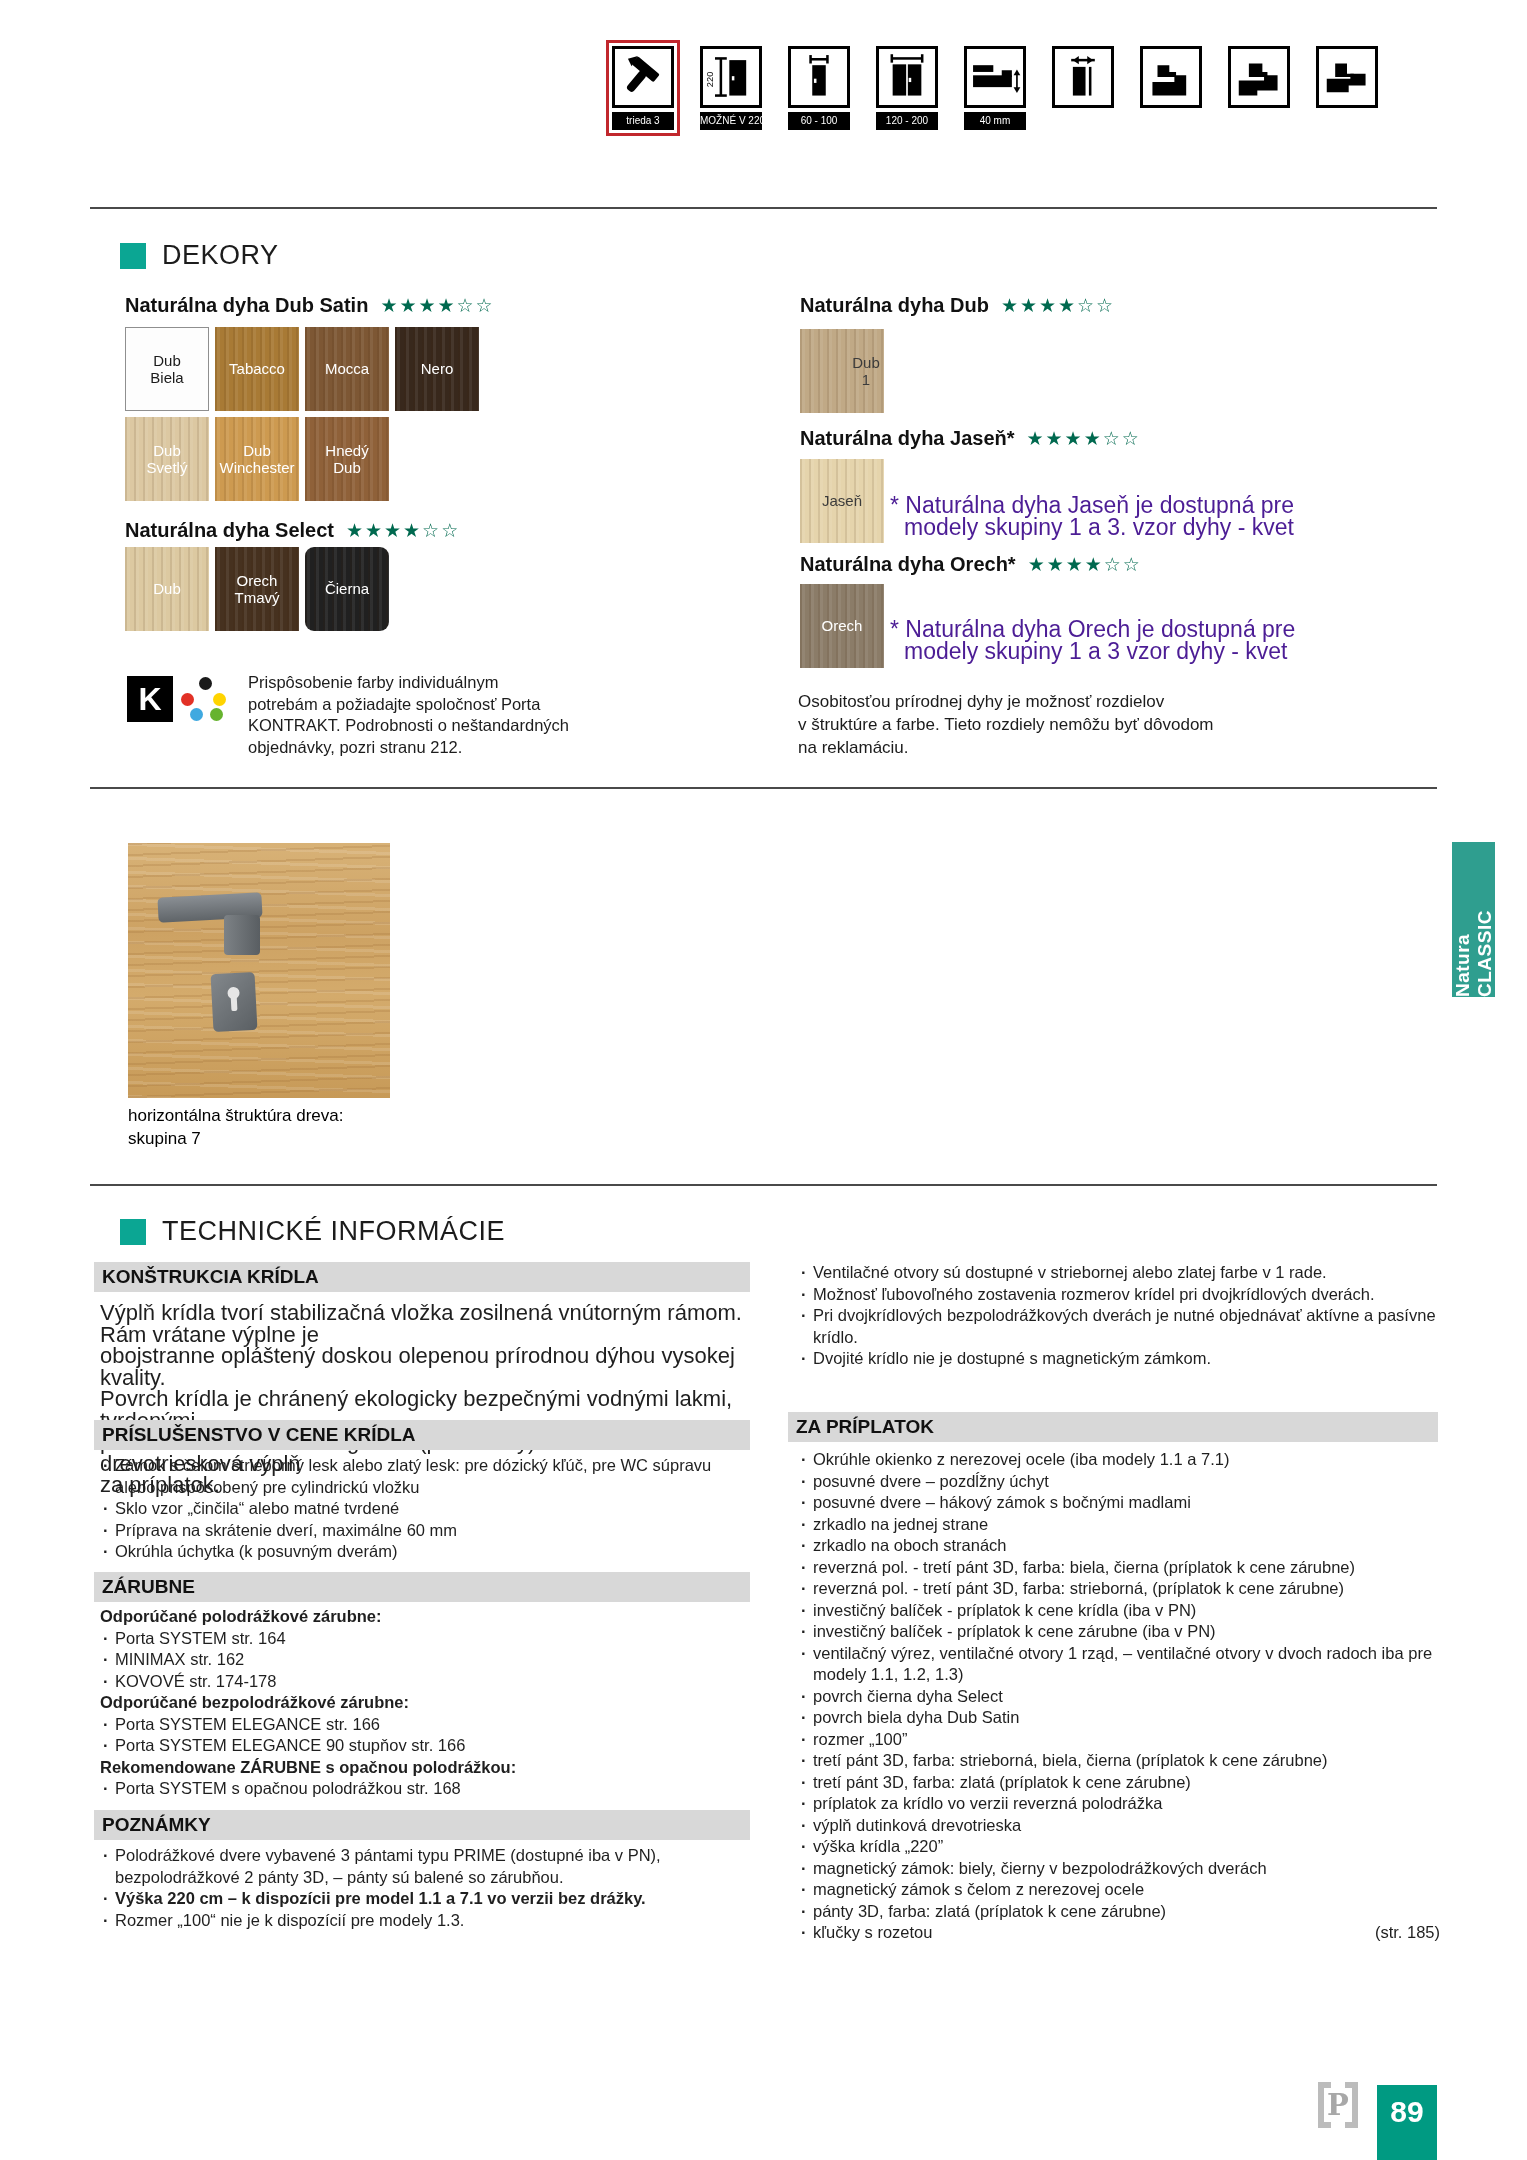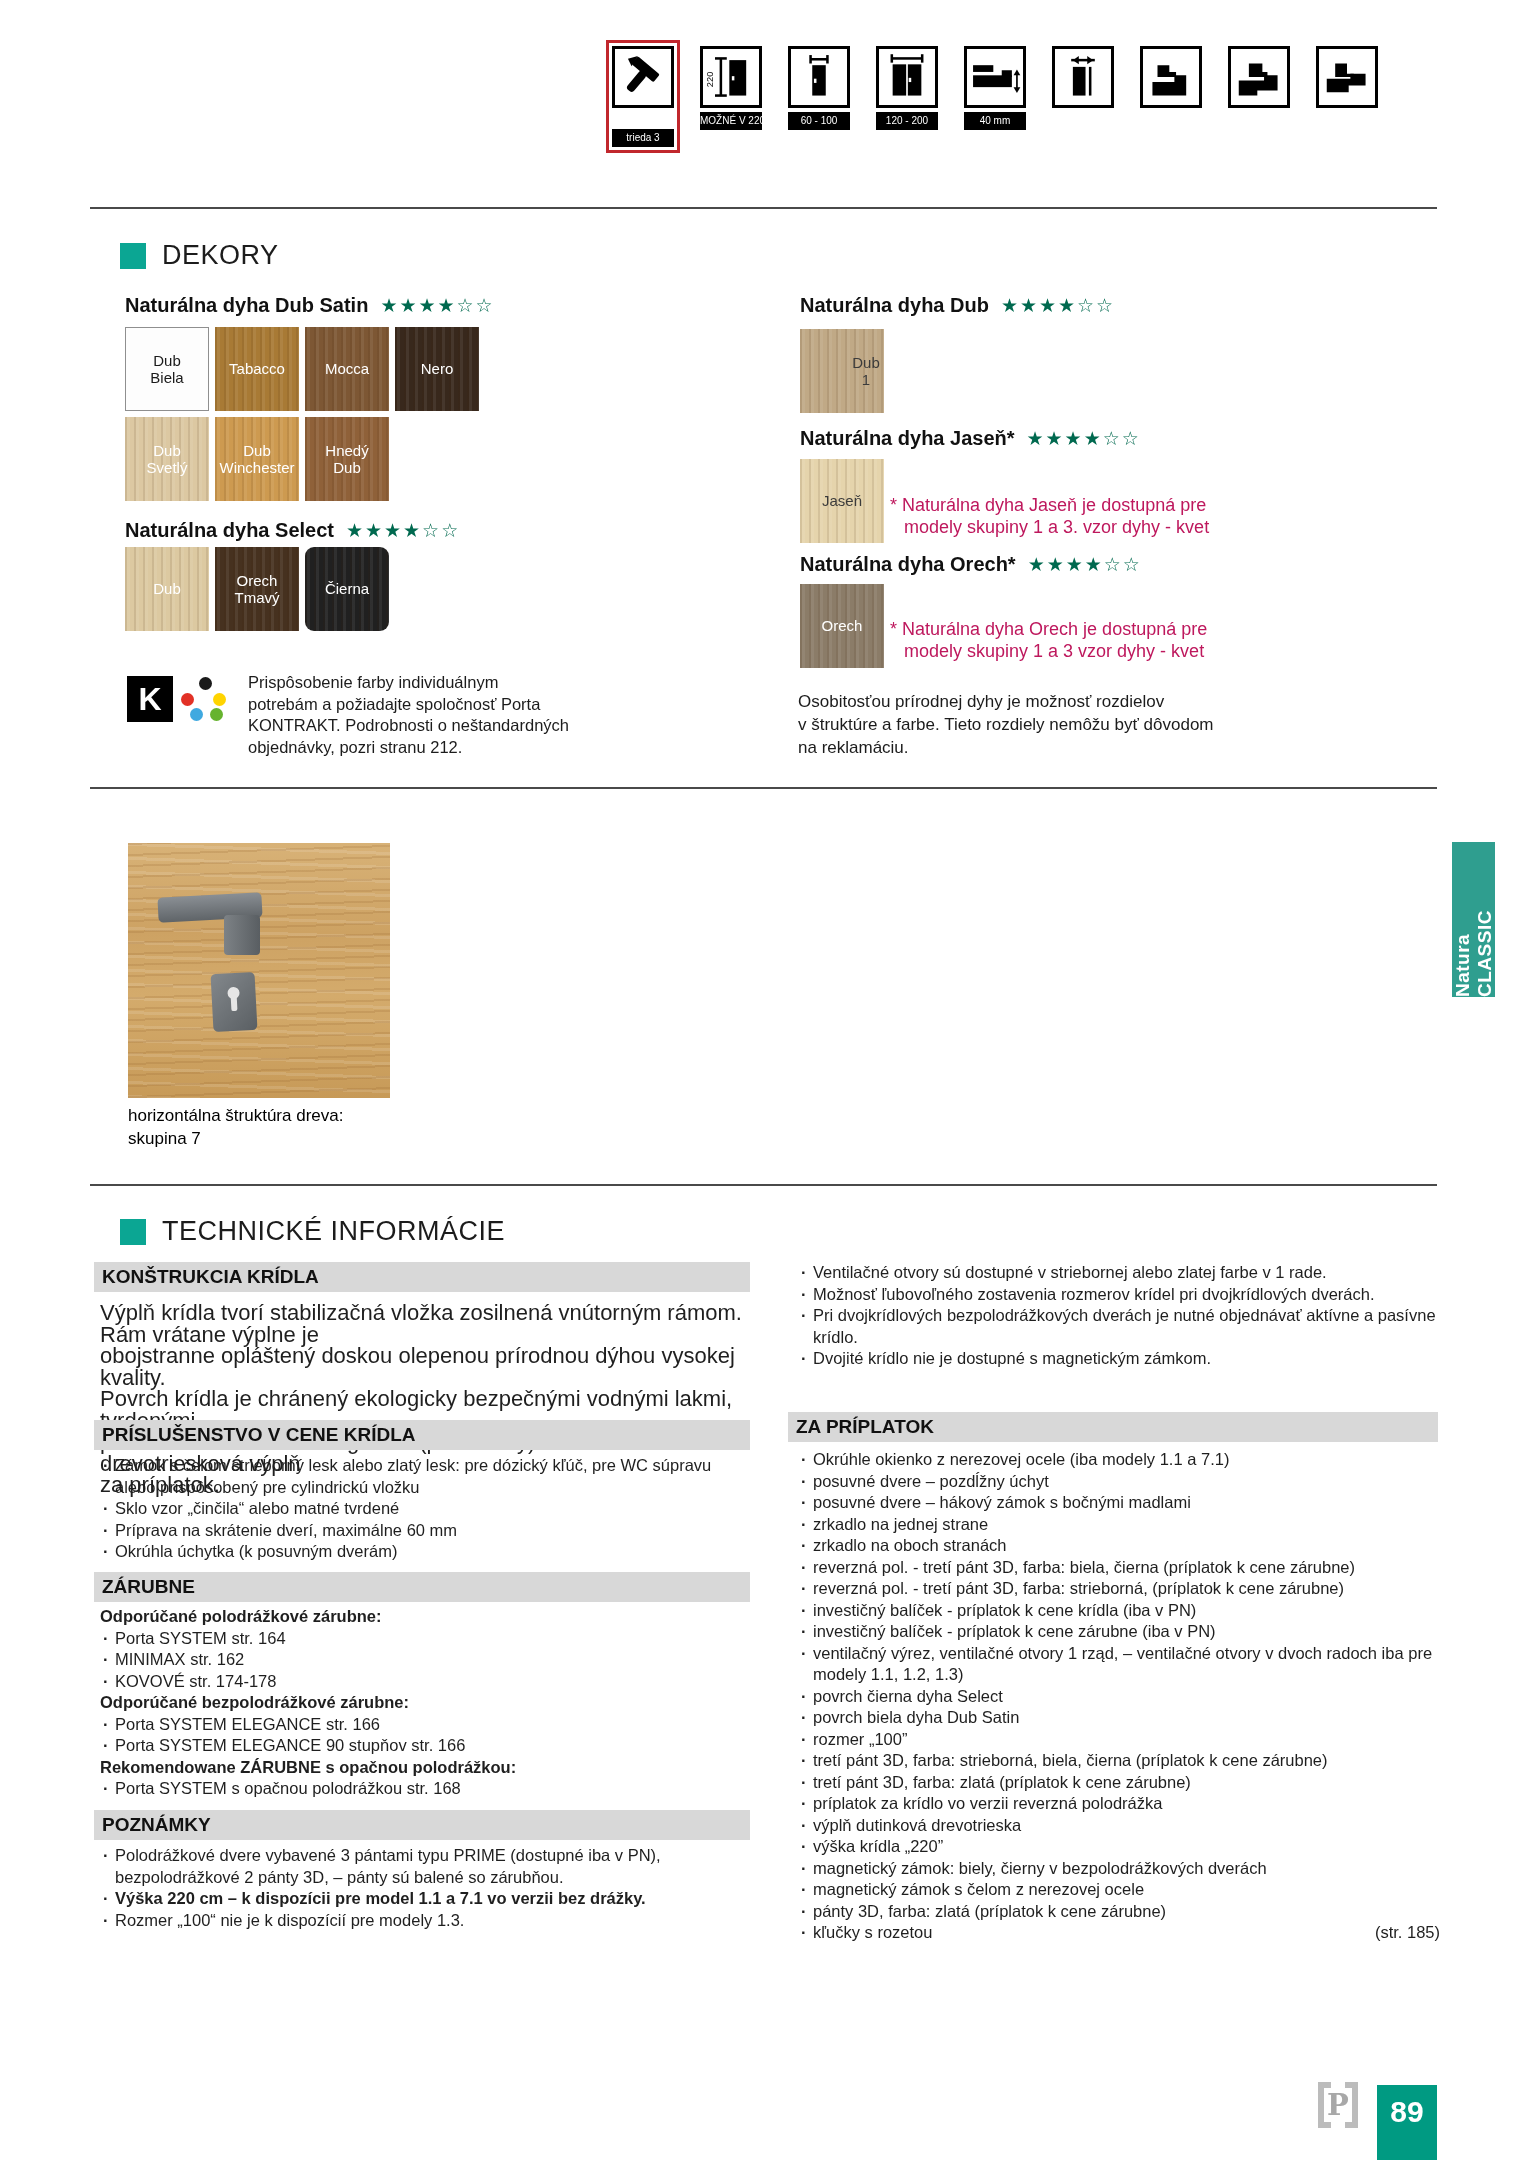--- a/index.html
+++ b/index.html
@@ -3,41 +3,41 @@
 <meta charset="utf-8">
 <style>
   html,body{margin:0;padding:0;background:#fff;}
   .page{position:relative;width:1527px;height:2160px;background:#fff;overflow:hidden;
         font-family:"Liberation Sans",sans-serif;color:#1f1f1f;}
   .rule{position:absolute;left:90px;width:1347px;height:2px;background:#4a4a4a;}
 
   
   .icon-strip{position:absolute;left:606px;top:40px;display:flex;gap:14px;}
   .strip-item{border:3px solid transparent;padding:3px;display:flex;flex-direction:column;align-items:center;}
-  .strip-item.highlight{border-color:var(--highlight-border,#c1272d);gap:17px;}
+  .strip-item.highlight{border-color:var(--highlight-border,#c1272d);}
   .strip-box{width:56px;height:56px;border:3px solid #000;background:#fff;display:flex;align-items:center;justify-content:center;}
   .strip-box svg{width:54px;height:54px;}
   .strip-label{margin-top:4px;width:62px;height:18px;line-height:18px;background:#000;color:#fff;
                font-size:10px;text-align:center;white-space:nowrap;}
   .strip-label:empty{display:none;}
 
   
   .sec-header{position:absolute;display:flex;align-items:center;gap:16px;}
   .sec-square{width:26px;height:26px;background:var(--accent,#0ba693);}
   .sec-title{font-size:27px;color:#1c1c1c;letter-spacing:.5px;}
 
   
   .group-title{position:absolute;display:flex;align-items:center;gap:12px;font-size:20px;font-weight:bold;color:#111;}
   .stars{font-size:19px;color:var(--star,#00694f);letter-spacing:2px;font-weight:normal;}
   .swatch-row{position:absolute;display:flex;flex-wrap:wrap;gap:6px;}
   .swatch{width:84px;height:84px;box-sizing:border-box;display:flex;align-items:center;justify-content:center;
           text-align:center;color:#fff;font-size:15px;line-height:1.15;white-space:pre-line;
           background-image:repeating-linear-gradient(90deg,rgba(60,30,5,.10) 0 2px,rgba(255,255,255,.07) 2px 5px,rgba(0,0,0,0) 5px 9px);}
   .swatch.bordered{border:1px solid #8f8f8f;background-image:none;}
-  .note{position:absolute;font-size:18px;line-height:22px;white-space:pre-line;padding-left:14px;text-indent:-14px;color:#be185d;}
+  .note{position:absolute;font-size:23px;line-height:22px;white-space:pre-line;padding-left:14px;text-indent:-14px;color:#4c1d95;}
   .plain-note{position:absolute;font-size:17px;line-height:23px;white-space:pre-line;color:#1c1c1c;}
 
   
   .klogo{position:absolute;width:46px;height:46px;background:#000;color:#fff;font-weight:bold;font-size:32px;
          display:flex;align-items:center;justify-content:center;}
   .kdots{position:absolute;width:48px;height:48px;}
   .kdots i{position:absolute;width:13px;height:13px;border-radius:50%;}
   .kd-black{left:18px;top:1px;background:var(--dot-black,#1a1a1a);}
   .kd-red{left:0px;top:17px;background:var(--dot-red,#e23126);}
   .kd-yellow{left:32px;top:17px;background:var(--dot-yellow,#ffd400);}

